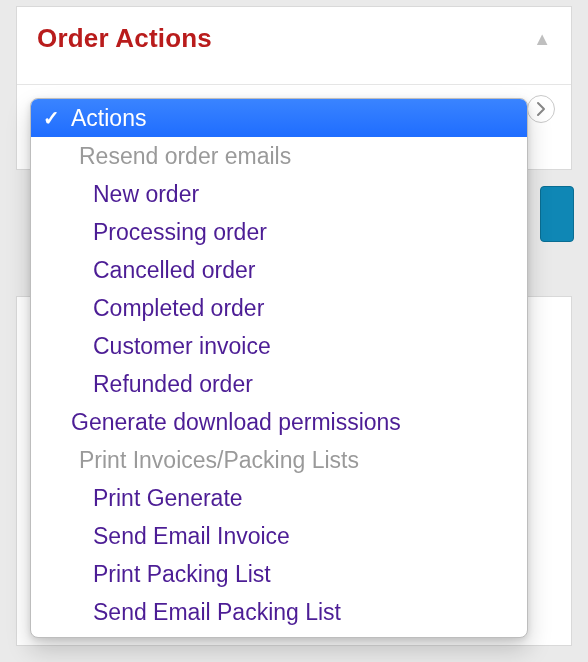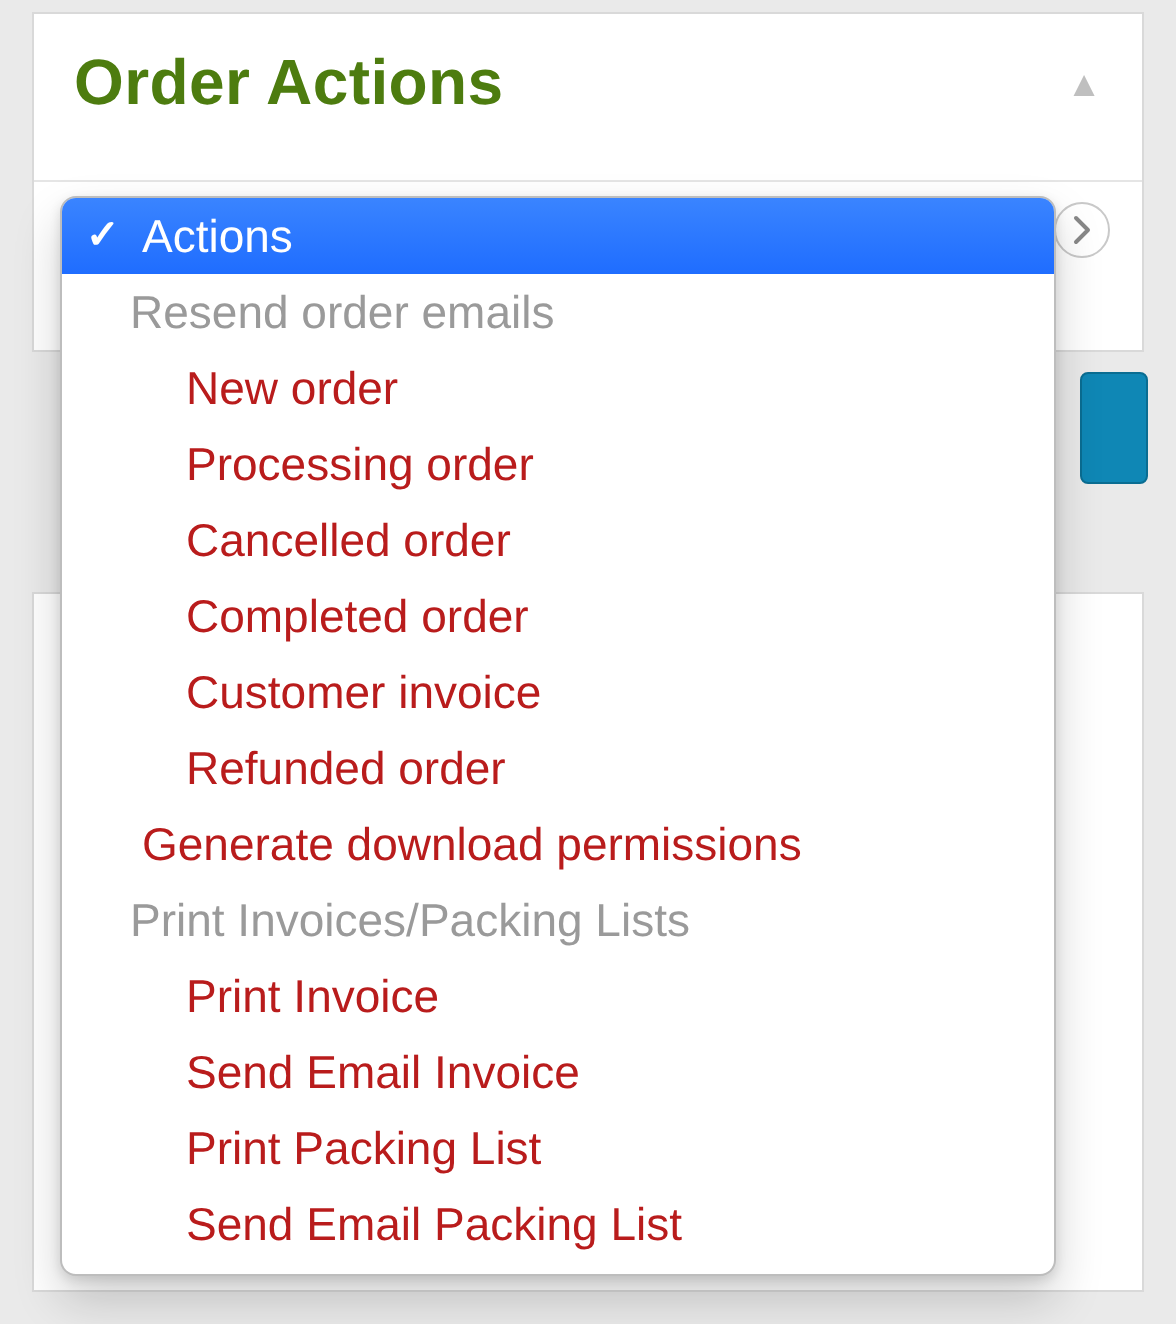--- a/index.html
+++ b/index.html
@@ -26,23 +26,23 @@
     border: 1px solid #d9d9d9;
     box-sizing: border-box;
   }
   .panel-header {
     display: flex;
     align-items: center;
     justify-content: space-between;
     padding: 16px 20px 30px 20px;
   }
   .panel-title {
-    font-size: 32px;
+    font-size: 26px;
     font-weight: 700;
-    color: #4d7c0f;
+    color: #b91c1c;
     letter-spacing: 0.2px;
   }
   .panel-toggle {
     color: #bfbfbf;
     font-size: 18px;
     line-height: 1;
     user-select: none;
   }
   .panel-body {
     height: 60px;
@@ -97,30 +97,30 @@
     border: 1px solid #bdbdbd;
     border-radius: 8px;
     box-shadow: 0 12px 24px rgba(0,0,0,0.18), 0 2px 6px rgba(0,0,0,0.12);
     overflow: hidden;
     box-sizing: border-box;
   }
   .dd-item {
     font-size: 23px;
     line-height: 38px;
     padding: 0 14px 0 62px;
-    color: #b91c1c;
+    color: #4c1d95;
     white-space: nowrap;
     overflow: hidden;
     text-overflow: ellipsis;
   }
   .dd-item.toplevel {
     padding-left: 40px;
   }
   .dd-item.group {
-    padding-left: 34px;
+    padding-left: 48px;
     color: #9a9a9a;
   }
   .dd-item.selected {
     position: relative;
     background: linear-gradient(#3a84ff, #1f6dff);
     color: #ffffff;
     font-weight: 500;
     padding-left: 40px;
   }
   .dd-check {
@@ -175,21 +175,21 @@
       <div class="dd-item">Processing order</div>
       <div class="dd-item">Cancelled order</div>
       <div class="dd-item">Completed order</div>
       <div class="dd-item">Customer invoice</div>
       <div class="dd-item">Refunded order</div>
 
       <div class="dd-item toplevel">Generate download permissions</div>
 
       <div class="dd-item group">Print Invoices/Packing Lists</div>
 
-      <div class="dd-item">Print Invoice</div>
+      <div class="dd-item">Print Generate</div>
       <div class="dd-item">Send Email Invoice</div>
       <div class="dd-item">Print Packing List</div>
       <div class="dd-item">Send Email Packing List</div>
 
     </div>
   </div>
 
 </div>
 
 </body></html>

